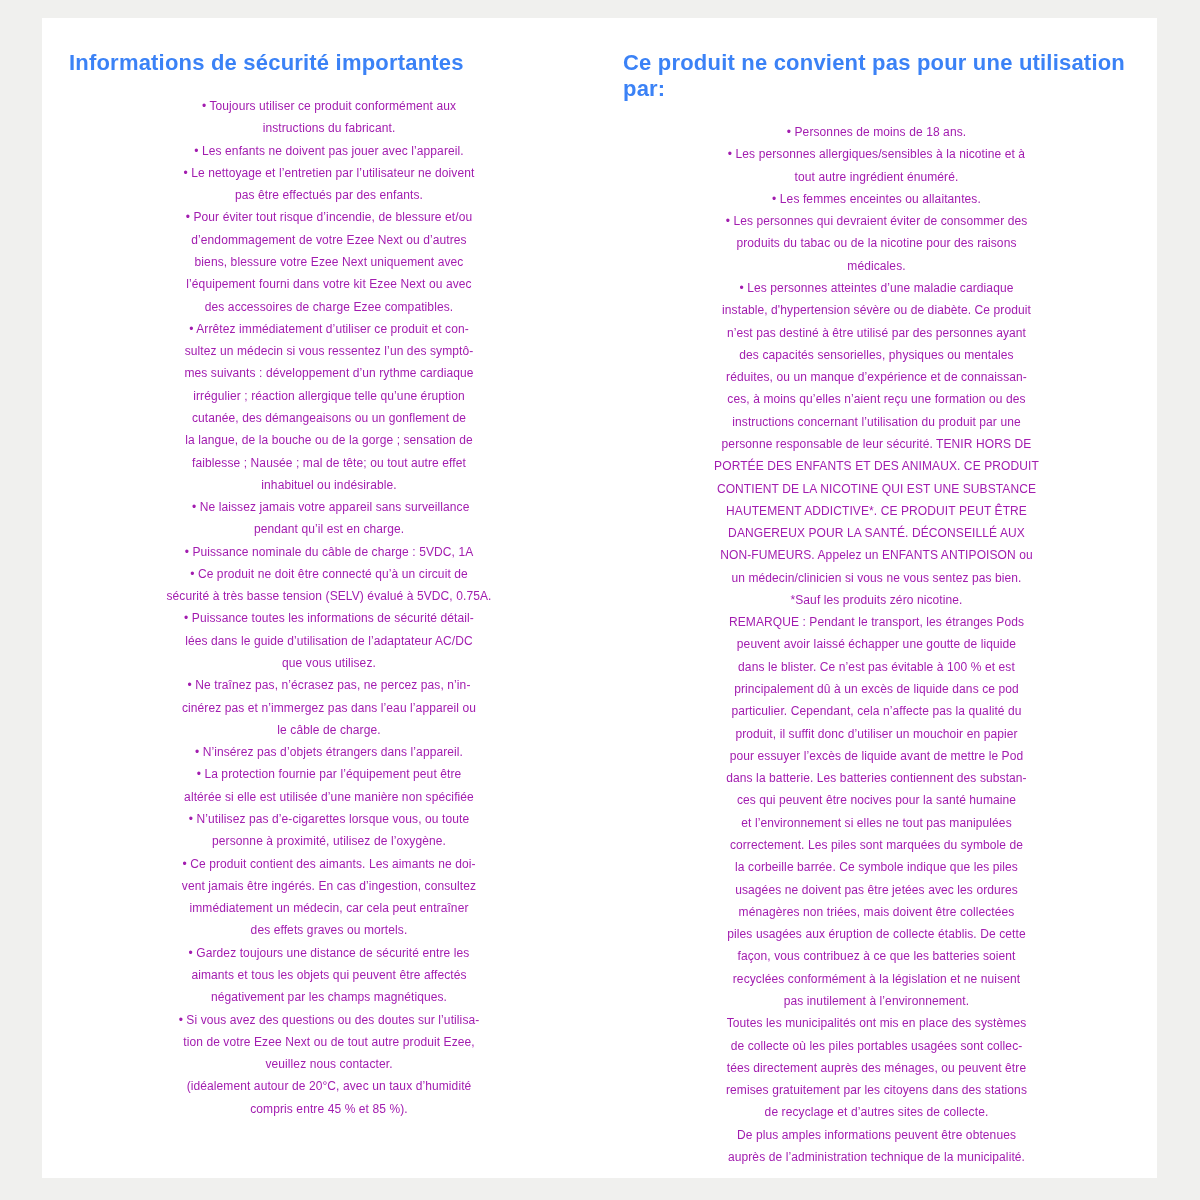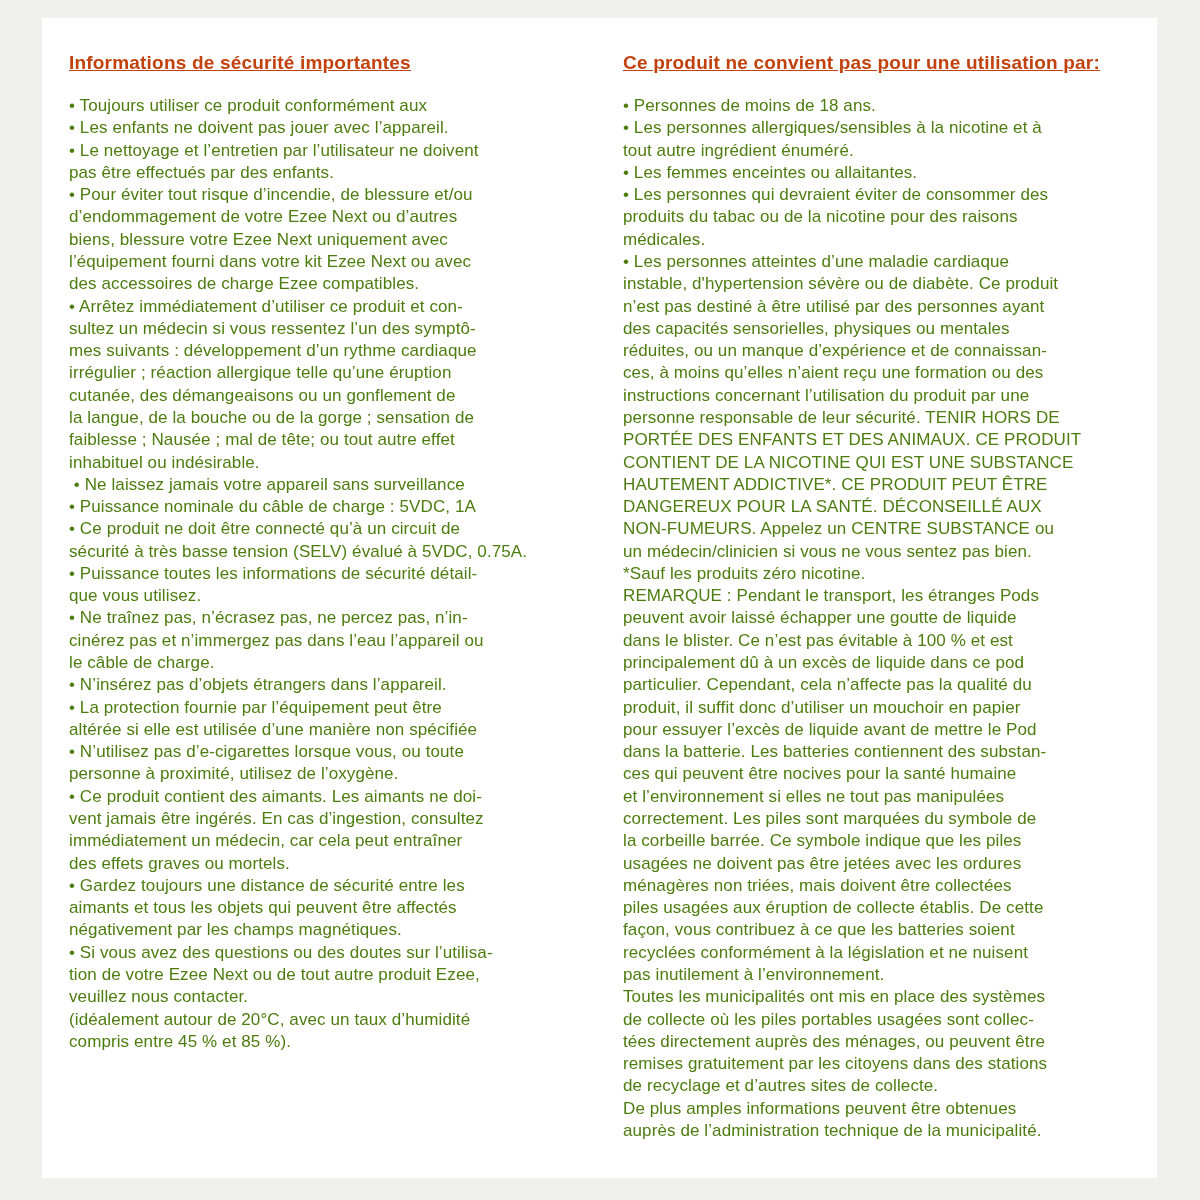--- a/index.html
+++ b/index.html
@@ -25,68 +25,71 @@
     display: flex;
     gap: 34px;
   }
   .col {
     flex: 0 0 auto;
   }
   .col-left  { width: 520px; }
   .col-right { width: 507px; }
   .heading {
     margin: 0 0 19px 0;
-    font-size: 19px;
+    font-size: 22px;
     line-height: 26px;
     font-weight: bold;
     letter-spacing: 0.2px;
-    color: #c2410c;
-    text-decoration: underline;
+    color: #3b82f6;
   }
   .body-lines {
-    font-size: 17px;
+    font-size: 12px;
     line-height: 22.28px;
-    color: #4d7c0f;
+    color: #a21caf;
     letter-spacing: 0.1px;
+    text-align: center;
   }
   .body-lines .line {
     white-space: pre;
   }
 </style>
 </head>
 <body>
 
 <div class="card">
   <div class="columns">
 
     <div class="col col-left">
       <h1 class="heading">Informations de sécurité importantes</h1>
       <div class="body-lines">
           <div class="line">• Toujours utiliser ce produit conformément aux</div>
+          <div class="line">instructions du fabricant.</div>
           <div class="line">• Les enfants ne doivent pas jouer avec l’appareil.</div>
           <div class="line">• Le nettoyage et l’entretien par l’utilisateur ne doivent</div>
           <div class="line">pas être effectués par des enfants.</div>
           <div class="line">• Pour éviter tout risque d’incendie, de blessure et/ou</div>
           <div class="line">d’endommagement de votre Ezee Next ou d’autres</div>
           <div class="line">biens, blessure votre Ezee Next uniquement avec</div>
           <div class="line">l’équipement fourni dans votre kit Ezee Next ou avec</div>
           <div class="line">des accessoires de charge Ezee compatibles.</div>
           <div class="line">• Arrêtez immédiatement d’utiliser ce produit et con-</div>
           <div class="line">sultez un médecin si vous ressentez l’un des symptô-</div>
           <div class="line">mes suivants : développement d’un rythme cardiaque</div>
           <div class="line">irrégulier ; réaction allergique telle qu’une éruption</div>
           <div class="line">cutanée, des démangeaisons ou un gonflement de</div>
           <div class="line">la langue, de la bouche ou de la gorge ; sensation de</div>
           <div class="line">faiblesse ; Nausée ; mal de tête; ou tout autre effet</div>
           <div class="line">inhabituel ou indésirable.</div>
           <div class="line"> • Ne laissez jamais votre appareil sans surveillance</div>
+          <div class="line">pendant qu’il est en charge.</div>
           <div class="line">• Puissance nominale du câble de charge : 5VDC, 1A</div>
           <div class="line">• Ce produit ne doit être connecté qu’à un circuit de</div>
           <div class="line">sécurité à très basse tension (SELV) évalué à 5VDC, 0.75A.</div>
           <div class="line">• Puissance toutes les informations de sécurité détail-</div>
+          <div class="line">lées dans le guide d’utilisation de l’adaptateur AC/DC</div>
           <div class="line">que vous utilisez.</div>
           <div class="line">• Ne traînez pas, n’écrasez pas, ne percez pas, n’in-</div>
           <div class="line">cinérez pas et n’immergez pas dans l’eau l’appareil ou</div>
           <div class="line">le câble de charge.</div>
           <div class="line">• N’insérez pas d’objets étrangers dans l’appareil.</div>
           <div class="line">• La protection fournie par l’équipement peut être</div>
           <div class="line">altérée si elle est utilisée d’une manière non spécifiée</div>
           <div class="line">• N’utilisez pas d’e-cigarettes lorsque vous, ou toute</div>
           <div class="line">personne à proximité, utilisez de l’oxygène.</div>
           <div class="line">• Ce produit contient des aimants. Les aimants ne doi-</div>
@@ -119,21 +122,21 @@
           <div class="line">n’est pas destiné à être utilisé par des personnes ayant</div>
           <div class="line">des capacités sensorielles, physiques ou mentales</div>
           <div class="line">réduites, ou un manque d’expérience et de connaissan-</div>
           <div class="line">ces, à moins qu’elles n’aient reçu une formation ou des</div>
           <div class="line">instructions concernant l’utilisation du produit par une</div>
           <div class="line">personne responsable de leur sécurité. TENIR HORS DE</div>
           <div class="line">PORTÉE DES ENFANTS ET DES ANIMAUX. CE PRODUIT</div>
           <div class="line">CONTIENT DE LA NICOTINE QUI EST UNE SUBSTANCE</div>
           <div class="line">HAUTEMENT ADDICTIVE*. CE PRODUIT PEUT ÊTRE</div>
           <div class="line">DANGEREUX POUR LA SANTÉ. DÉCONSEILLÉ AUX</div>
-          <div class="line">NON-FUMEURS. Appelez un CENTRE SUBSTANCE ou</div>
+          <div class="line">NON-FUMEURS. Appelez un ENFANTS ANTIPOISON ou</div>
           <div class="line">un médecin/clinicien si vous ne vous sentez pas bien.</div>
           <div class="line">*Sauf les produits zéro nicotine.</div>
           <div class="line">REMARQUE : Pendant le transport, les étranges Pods</div>
           <div class="line">peuvent avoir laissé échapper une goutte de liquide</div>
           <div class="line">dans le blister. Ce n’est pas évitable à 100 % et est</div>
           <div class="line">principalement dû à un excès de liquide dans ce pod</div>
           <div class="line">particulier. Cependant, cela n’affecte pas la qualité du</div>
           <div class="line">produit, il suffit donc d’utiliser un mouchoir en papier</div>
           <div class="line">pour essuyer l’excès de liquide avant de mettre le Pod</div>
           <div class="line">dans la batterie. Les batteries contiennent des substan-</div>

